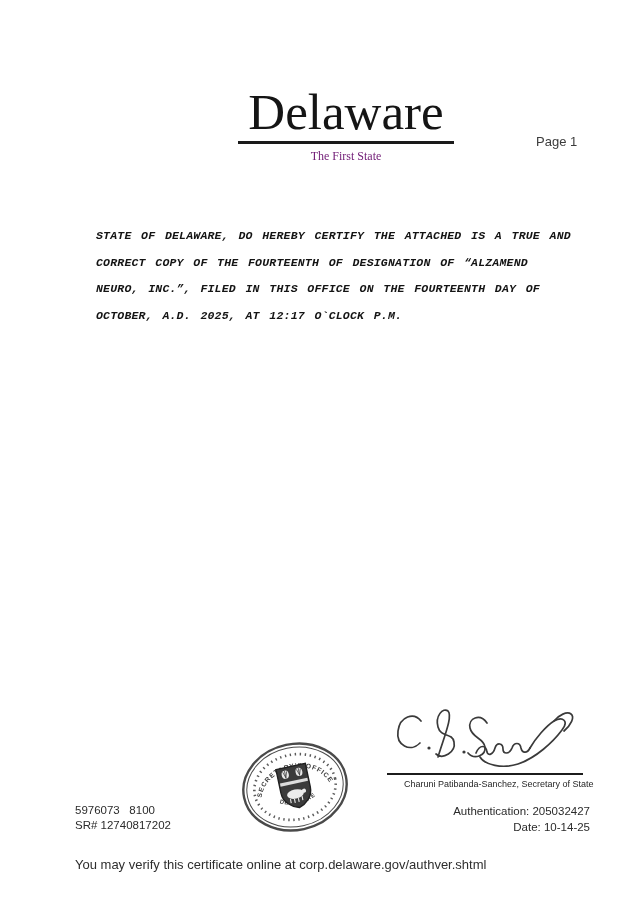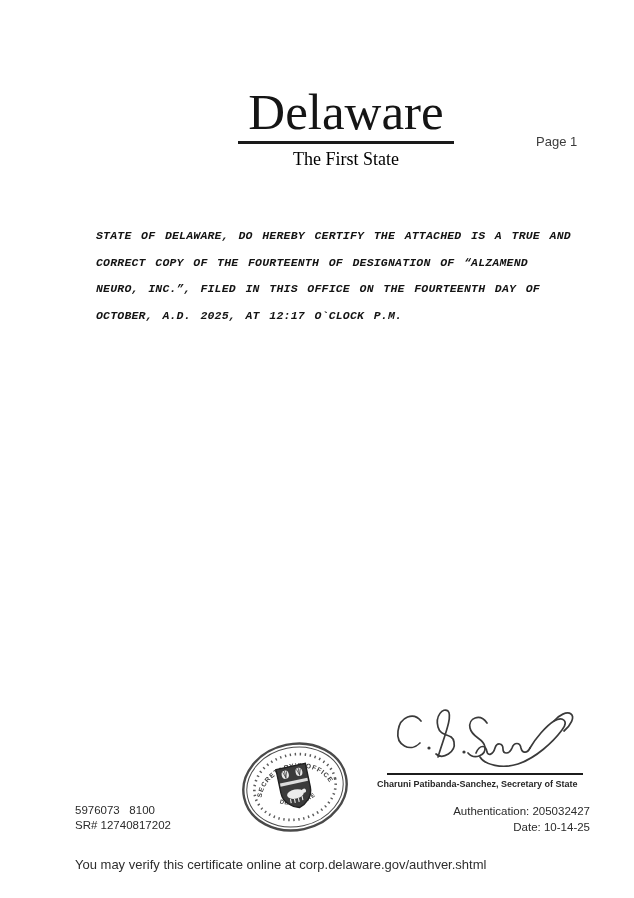--- a/index.html
+++ b/index.html
@@ -20,21 +20,21 @@
   }
   .title-block .title{
     font-family:"Liberation Serif","DejaVu Serif",serif;
     font-size:51px;font-weight:400;line-height:1.02;
     color:#151515;white-space:nowrap;
   }
   .subtitle{
     position:absolute;left:238px;top:149px;width:216px;
     text-align:center;
     font-family:"Liberation Serif","DejaVu Serif",serif;
-    font-size:18px;color:#000000;
+    font-size:12px;color:#701a75;
   }
   .page-num{
     position:absolute;left:536px;top:127px;
     font-size:13px;font-weight:normal;color:#3c3c3c;margin-top:7px;
   }
   
   .body-text{
     position:absolute;left:96px;top:223px;
     font-family:"Liberation Mono","DejaVu Sans Mono",monospace;
     font-weight:bold;font-style:italic;
@@ -43,22 +43,22 @@
     color:#141414;white-space:nowrap;
   }
   .body-text .line.first{padding-left:33px;}
   
   .sig-svg{position:absolute;left:383px;top:697px;}
   .sig-rule{
     position:absolute;left:387px;top:773px;width:196px;height:2px;
     background:#1c1c1c;
   }
   .sig-name{
-    position:absolute;left:377px;top:779px;width:200px;
-    font-size:9px;font-weight:bold;color:#272727;letter-spacing:0px;
+    position:absolute;left:404px;top:779px;width:200px;
+    font-size:9px;font-weight:normal;color:#272727;letter-spacing:0px;
     white-space:nowrap;
   }
   
   .seal-svg{position:absolute;left:237px;top:739px;}
   
   .file-num{
     position:absolute;left:75px;top:804px;
     font-size:11.5px;color:#2b2b2b;white-space:pre;
   }
   .sr-num{

